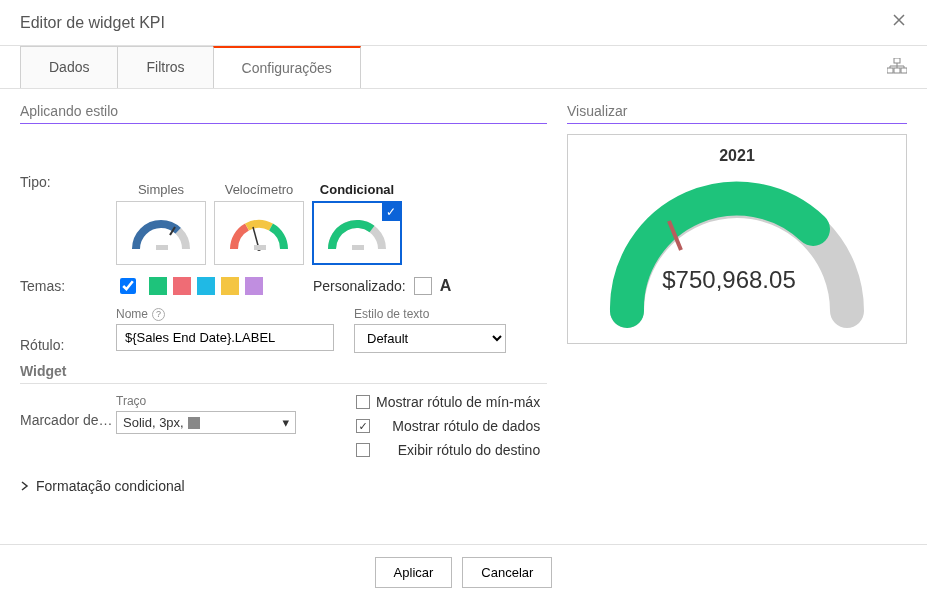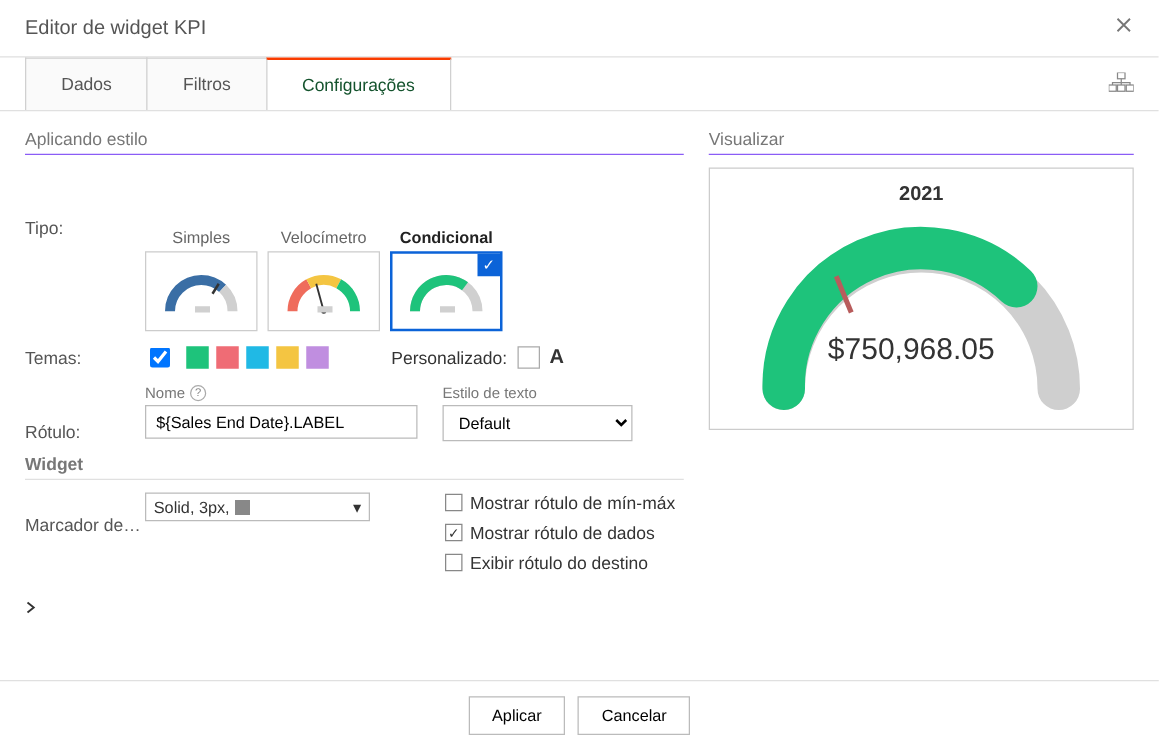--- a/index.html
+++ b/index.html
@@ -44,21 +44,21 @@
       border: 1px solid #d0d0d0;
       background: #fafafa;
       cursor: pointer;
       border-bottom: none;
       color: #555;
       margin-right: -1px;
     }
     .tab.active {
       border-top: 2px solid #f93c00;
       background: #fff;
-      color: #14532d;
+      color: #737373;
       position: relative;
       z-index: 1;
     }
     .hierarchy-icon {
       cursor: pointer;
       color: #888;
     }
     .content {
       display: flex;
       padding: 14px 20px 10px 20px;
@@ -221,20 +221,21 @@
     .check-list {
       display: flex;
       flex-direction: column;
       gap: 8px;
       margin-left: 20px;
     }
     .check-item {
       display: flex;
       align-items: center;
       gap: 6px;
+      justify-content: space-between;
     }
     .cb-box {
       width: 14px;
       height: 14px;
       border: 1px solid #888;
       display: flex;
       align-items: center;
       justify-content: center;
       font-size: 11px;
     }
@@ -404,20 +405,21 @@
           </select>
         </div>
       </div>
     </div>
 
     <div class="widget-section-title">Widget</div>
 
     <div class="row" style="align-items:flex-start;">
       <div class="row-label" style="padding-top:18px;white-space:nowrap;overflow:hidden;text-overflow:ellipsis;">Marcador de d...</div>
       <div>
+        <div class="field-label">Traço</div>
         <div class="stroke-select">
           <span style="display:flex;align-items:center;">
             <span>Solid, 3px,</span>
             <span class="stroke-preview"></span>
           </span>
           <span>▾</span>
         </div>
       </div>
       <div class="check-list" style="margin-left:60px;">
         <div class="check-item">
@@ -434,20 +436,21 @@
         </div>
       </div>
     </div>
 
     <div class="expand-row">
       <span>
         <svg width="10" height="10" viewBox="0 0 10 10">
             <path d="M2 1 L7 5 L2 9" stroke="#333" stroke-width="1.5" fill="none"></path>
           </svg>
       </span>
+      <span>Formatação condicional</span>
     </div>
   </div>
 
   <div class="right">
     <div class="section-title">Visualizar</div>
     <div class="preview-box">
       <div class="preview-year">2021</div>
       <div class="gauge-wrap">
         <svg width="280" height="160" viewBox="0 0 280 160">
           <path d="M 30 140 A 110 110 0 0 1 250 140" fill="none" stroke="#cfcfcf" stroke-width="34" stroke-linecap="round"></path>

